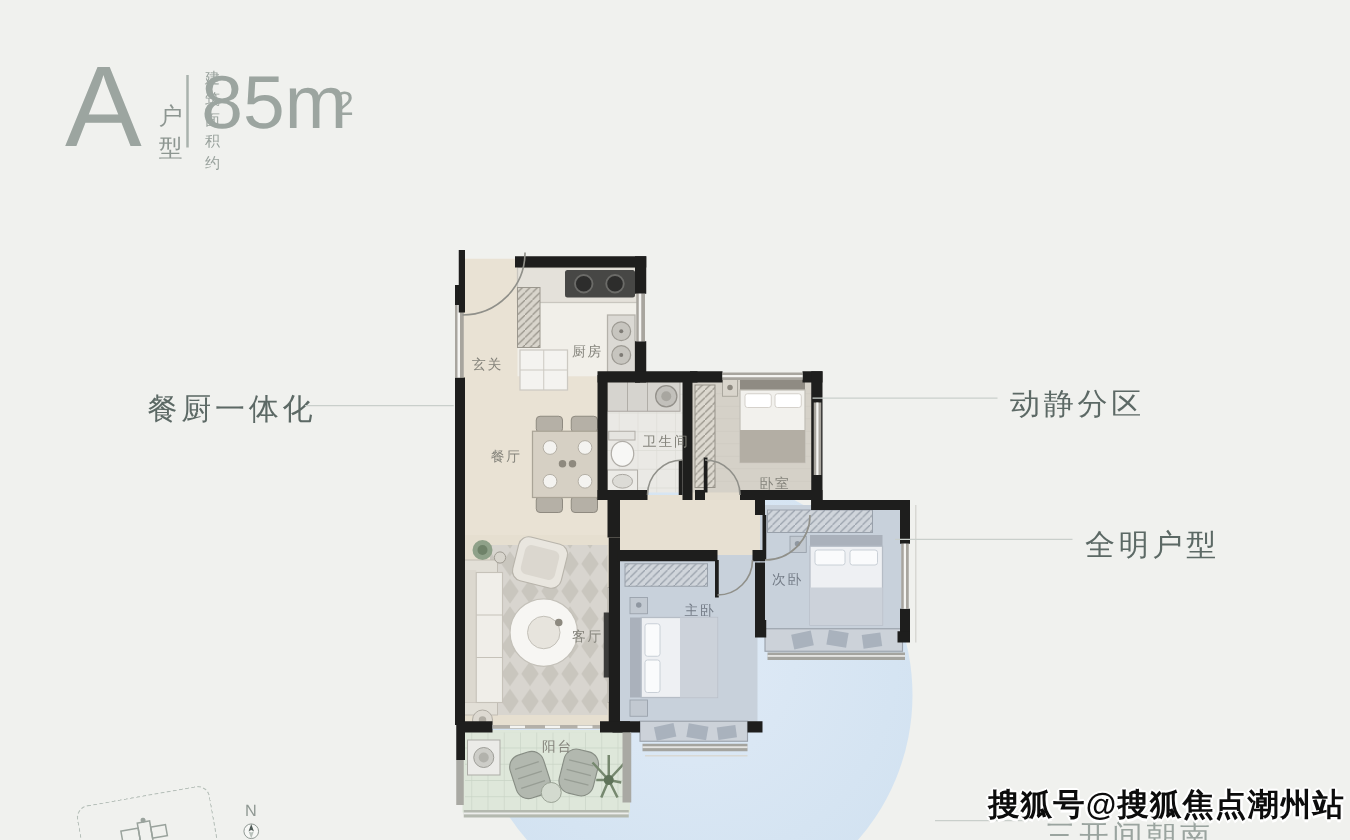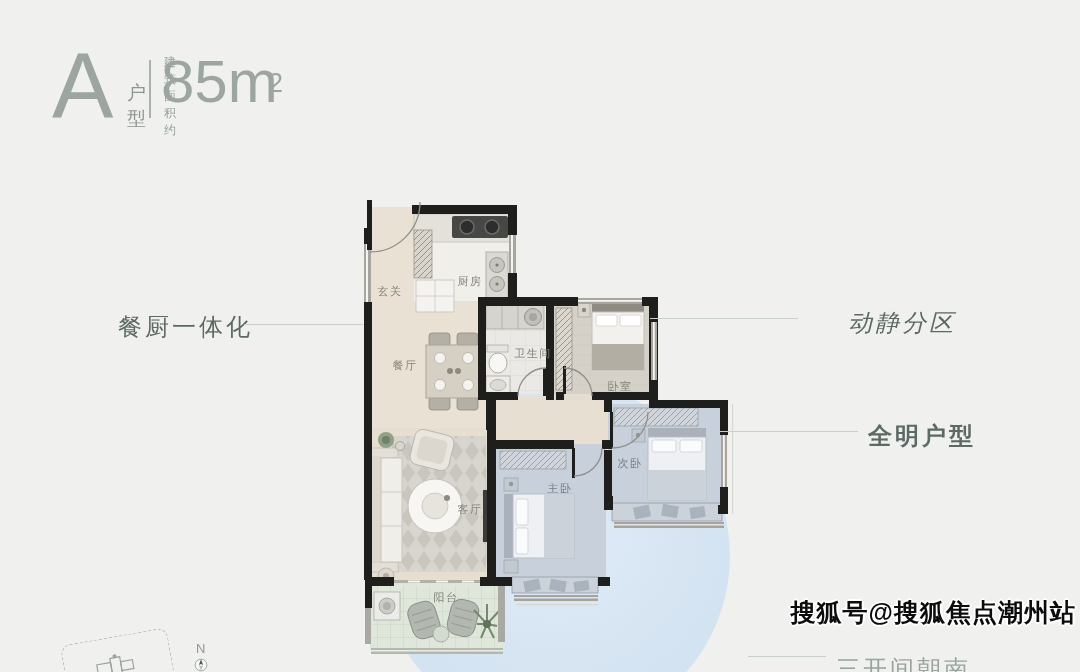--- a/index.html
+++ b/index.html
@@ -22,39 +22,39 @@
   #unit-suffix{position:absolute;left:77px;top:40px;font-size:19px;color:#8d9691;letter-spacing:2px;}
   #title-divider{position:absolute;left:99px;top:20px;width:2px;height:58px;background:#a9b2ad;}
   #area-label{position:absolute;left:114px;top:14px;font-size:12px;color:#98a19c;letter-spacing:3px;}
   #area-value{position:absolute;left:111px;top:12px;font-size:60px;font-weight:300;line-height:1;color:#9ca5a0;}
   #area-sup{position:absolute;left:218px;top:28px;font-size:27px;font-weight:300;color:#9ca5a0;}
   
   .callout-label{position:absolute;font-size:24px;color:#5c6965;letter-spacing:3px;z-index:5;white-space:nowrap;}
   .callout-line{position:absolute;height:1px;background:#c9cfcb;z-index:5;}
   #callout-left-label{left:118px;top:311px;}
   #callout-left-line{left:244px;top:324px;width:119px;}
-  #callout-righttop-label{left:848px;top:307px;font-style:italic;}
+  #callout-righttop-label{left:808px;top:307px;}
   #callout-righttop-line{left:650px;top:318px;width:148px;}
-  #callout-rightmid-label{left:868px;top:420px;font-weight:bold;}
+  #callout-rightmid-label{left:868px;top:420px;}
   #callout-rightmid-line{left:716px;top:431px;width:142px;}
   #callout-bottom-label{left:836px;top:653px;color:#9aa49f;z-index:4;}
   #callout-bottom-line{left:748px;top:656px;width:78px;z-index:4;}
   
   #site-sketch{
     position:absolute;left:66px;top:636px;width:106px;height:78px;
     border:1.5px dashed #b7c0ba;border-radius:10px;
     transform:rotate(-10deg);z-index:3;
   }
   #site-sketch svg{position:absolute;left:30px;top:16px;}
   #compass{position:absolute;left:186px;top:641px;z-index:3;}
   #north-label{position:absolute;left:10px;top:0px;font-size:13px;color:#8f9893;}
   #compass svg{position:absolute;left:0px;top:16px;}
   
   #watermark{
-    position:absolute;right:4px;top:596px;z-index:6;
+    position:absolute;right:4px;top:627px;z-index:6;
     font-size:25px;font-weight:700;color:#0c0c0c;letter-spacing:1px;white-space:nowrap;
     text-shadow:-2px 0 0 #fff,2px 0 0 #fff,0 -2px 0 #fff,0 2px 0 #fff,
                 -1px -1px 0 #fff,1px 1px 0 #fff,-1px 1px 0 #fff,1px -1px 0 #fff;
   }
   .room-label{font-size:11px;letter-spacing:1.5px;fill:#84837b;}
   .room-label.cool{fill:#747c87;}
 </style>
 </head>
 <body>
 

